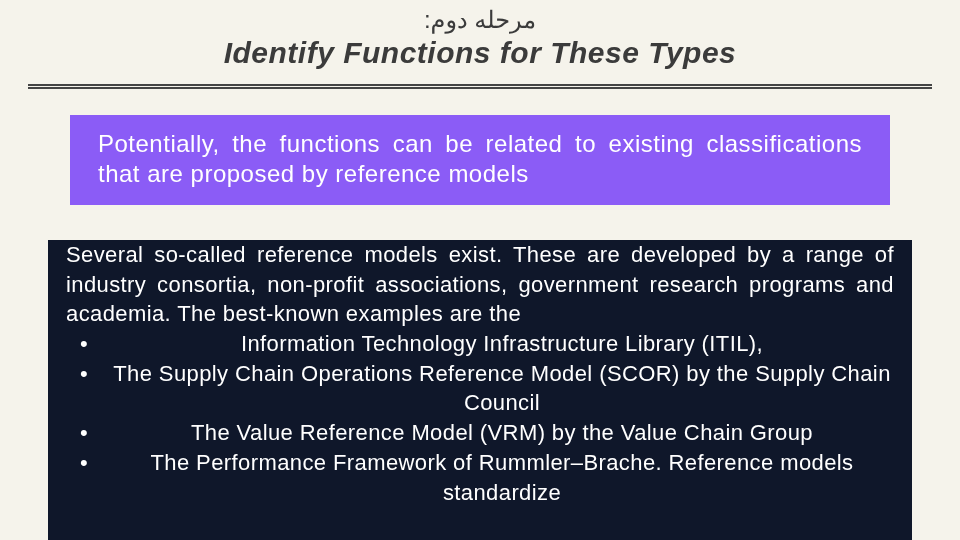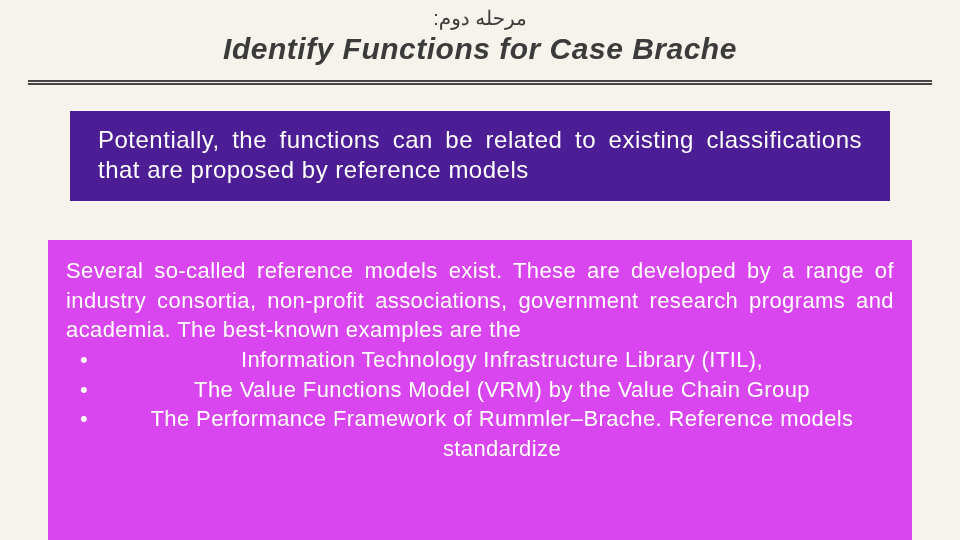--- a/index.html
+++ b/index.html
@@ -5,61 +5,61 @@
   * { margin: 0; padding: 0; box-sizing: border-box; }
   html, body { width: 960px; height: 540px; }
   body {
     background: #f5f3eb;
     font-family: Verdana, Geneva, sans-serif;
     position: relative;
     overflow: hidden;
   }
   .subtitle {
     text-align: center;
-    font-size: 20px;
+    font-size: 24px;
     color: #3b3b3b;
     padding-top: 6px;
     direction: rtl;
     font-family: Tahoma, Verdana, sans-serif;
   }
   .title {
     text-align: center;
     font-size: 30px;
     font-style: italic;
     font-weight: 700;
     color: #3b3b3b;
     margin-top: 2px;
     letter-spacing: 0.5px;
   }
   .rule {
     margin: 14px 28px 0 28px;
     border-top: 5px double #444;
     height: 0;
   }
   .box1 {
-    background: #4c1d95;
+    background: #8b5cf6;
     color: #fff;
     margin: 26px 70px 0 70px;
     padding: 14px 28px 16px 28px;
     font-size: 24px;
     text-align: justify;
     text-align-last: left;
     font-family: Verdana, Geneva, sans-serif;
     letter-spacing: 0.5px;
     line-height: 1.25;
   }
   .box2 {
     position: absolute;
     left: 48px;
     right: 48px;
     top: 240px;
     bottom: 0;
-    background: #d946ef;
+    background: #0f172a;
     color: #fff;
-    padding: 16px 18px 0 18px;
+    padding: 0 18px 0 18px;
     font-size: 22px;
     letter-spacing: 0.4px;
     line-height: 1.35;
     overflow: hidden;
   }
   .intro {
     text-align: justify;
     text-align-last: left;
   }
   ul.bullets {
@@ -75,27 +75,28 @@
     content: "•";
     position: absolute;
     left: 14px;
     top: 0;
   }
 </style>
 </head>
 <body>
 
 <div class="subtitle">ﻣﺮﺣﻠﻪ ﺩﻭﻡ:</div>
-<div class="title">Identify Functions for Case Brache</div>
+<div class="title">Identify Functions for These Types</div>
 <div class="rule"></div>
 
 <div class="box1">
   <span>Potentially, the functions  can be related to existing classifications that are proposed by reference models</span>
 </div>
 
 <div class="box2">
   <div class="intro">Several so-called reference models  exist. These are developed by a range of industry consortia, non-profit associations, government research programs and academia. The best-known examples are the</div>
   <ul class="bullets">
     <li>Information Technology Infrastructure Library (ITIL),</li>
-    <li>The Value Functions Model (VRM) by the Value Chain Group</li>
+    <li>The Supply Chain Operations Reference Model (SCOR) by the Supply Chain Council</li>
+    <li>The Value Reference Model (VRM) by the Value Chain Group</li>
     <li>The Performance Framework of Rummler–Brache. Reference models standardize</li>
   </ul>
 </div>
 
 </body></html>

